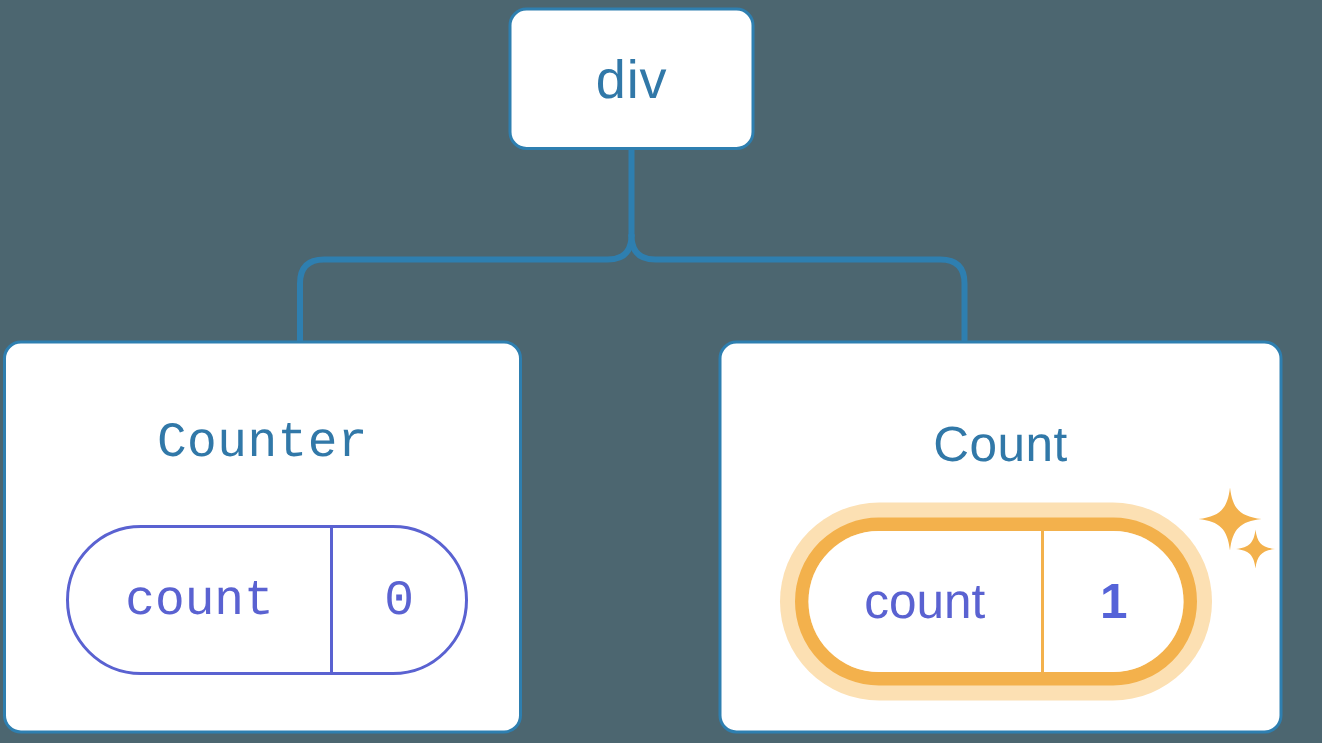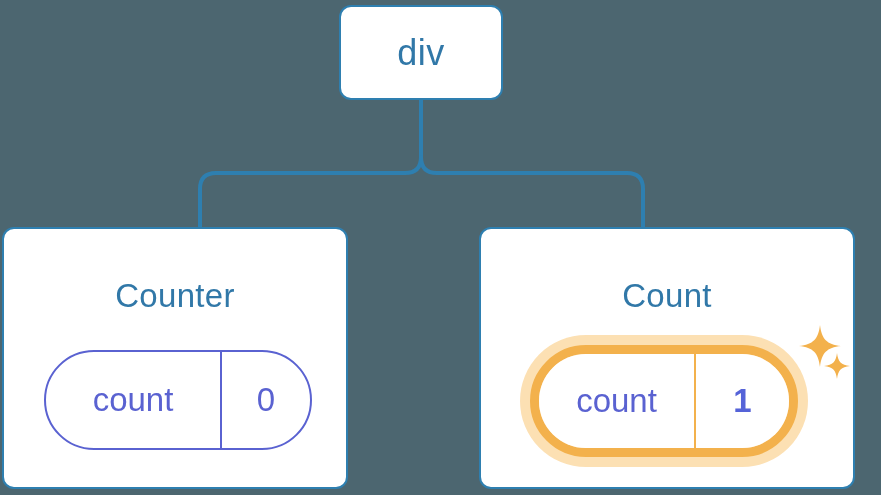--- a/index.html
+++ b/index.html
@@ -55,20 +55,21 @@
     background: #ffffff;
     border: 2px solid #2e7fb0;
     border-radius: 12px;
     box-sizing: border-box;
   }
   #card-counter {
     left: 2px;
     top: 227px;
     width: 346px;
     height: 262px;
+    font-family: Liberation Mono, monospace;
   }
   #card-count {
     left: 479px;
     top: 227px;
     width: 376px;
     height: 262px;
   }
   .card-title {
     position: absolute;
     left: 0;

